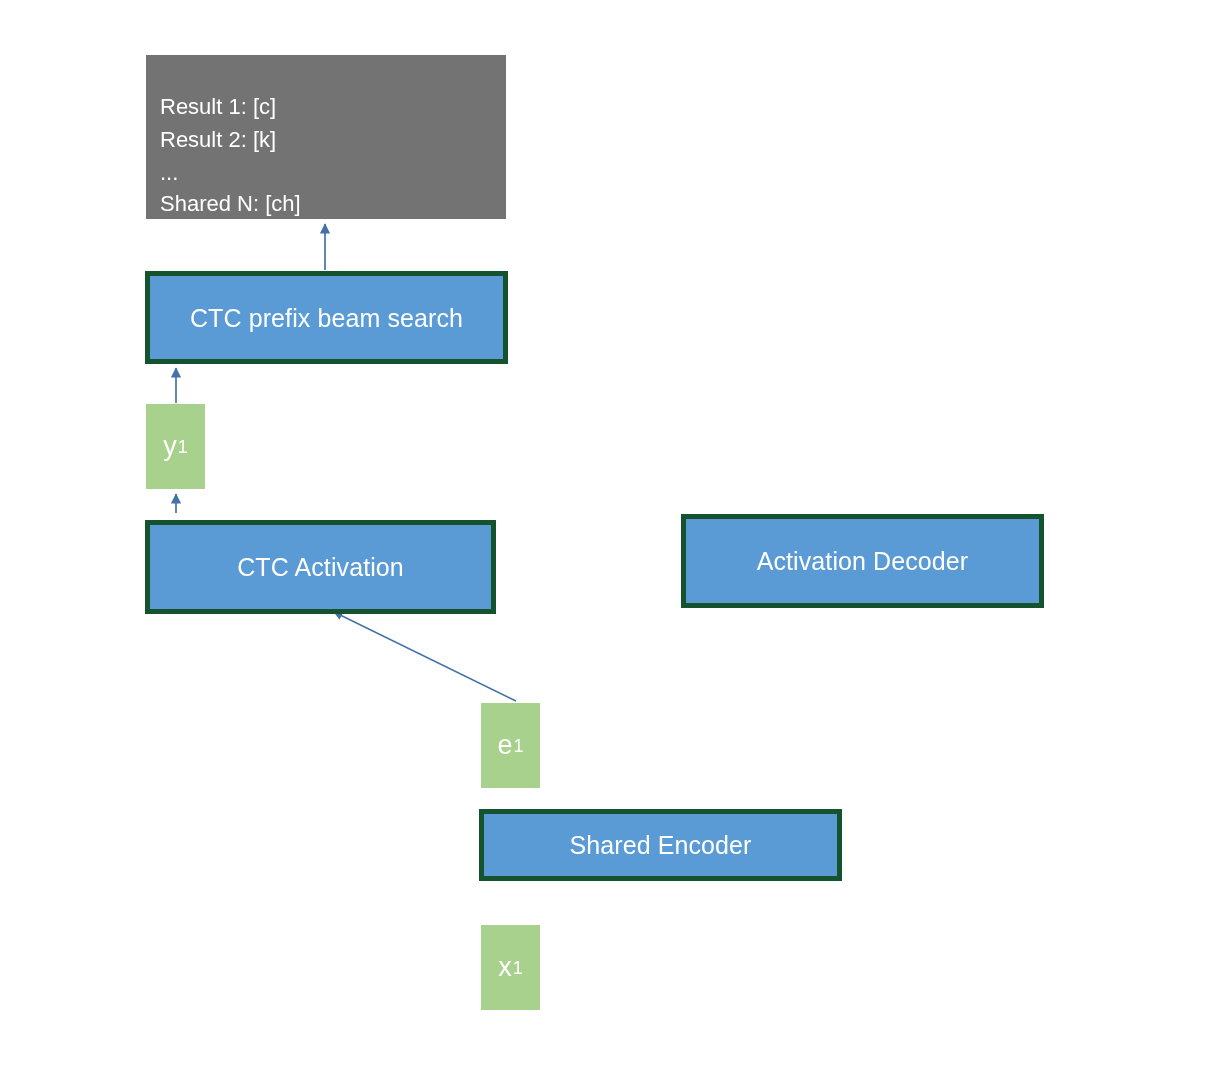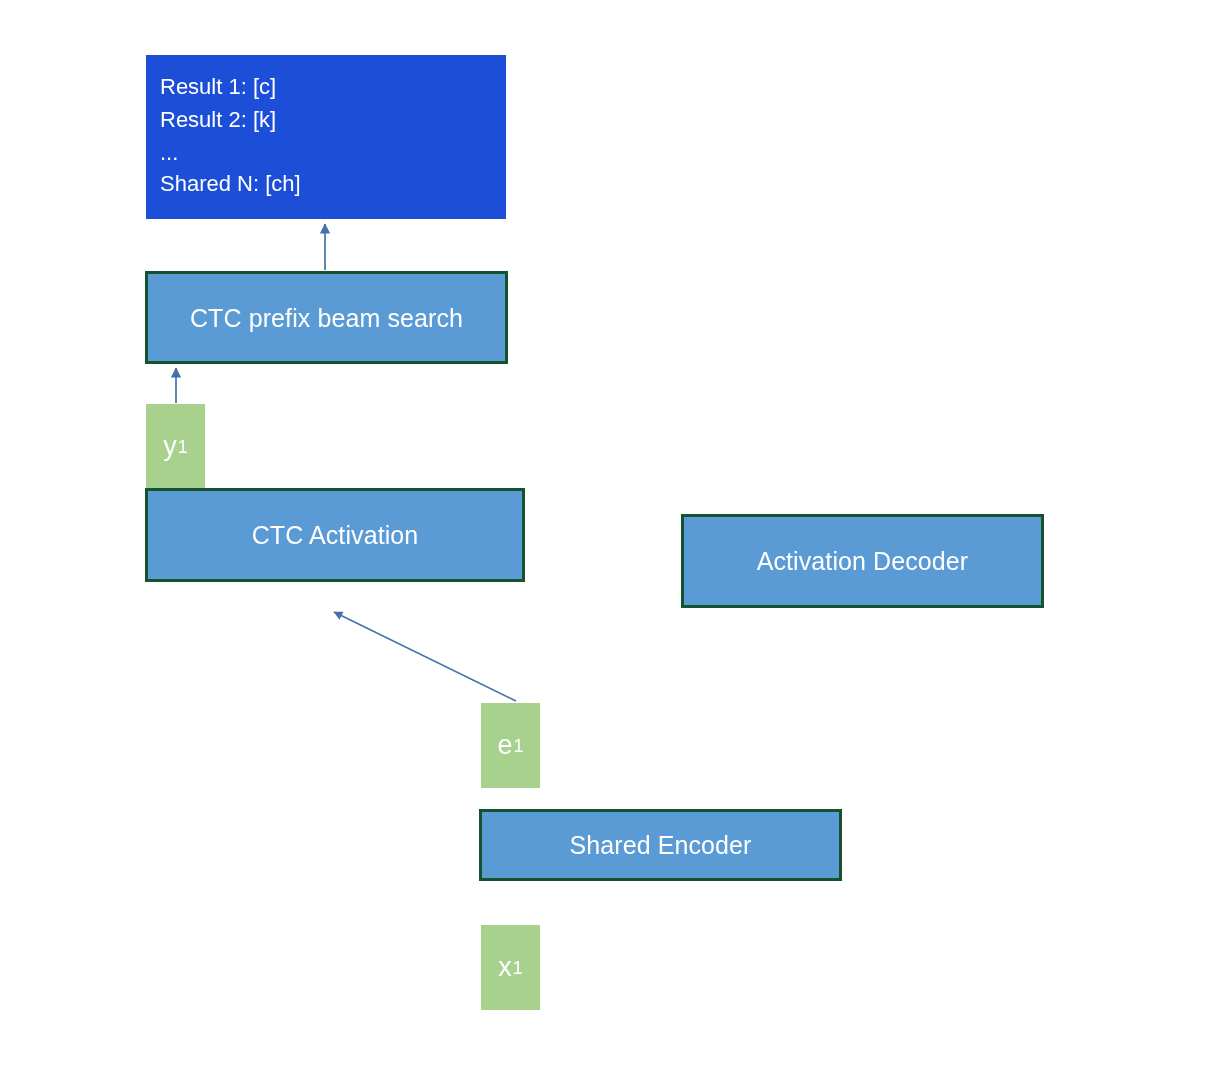--- a/index.html
+++ b/index.html
@@ -32,61 +32,61 @@
     box-sizing: border-box;
     display: flex;
     align-items: center;
     justify-content: center;
     color: #ffffff;
     line-height: 1.2;
   }
   
   .proc {
     background: #5b9bd5;
-    border: 3px solid #14532d;
+    border: 5px solid #14532d;
     font-size: 25px;
     font-weight: 400;
     letter-spacing: 0.1px;
   }
   
   .tensor {
     background: #a9d18e;
     border: none;
     font-size: 27px;
     font-weight: 400;
   }
   .tensor .sub {
     font-size: 18px;
     vertical-align: sub;
     line-height: 0;
     padding-left: 1px;
   }
   
   .results {
-    background: #1d4ed8;
+    background: #737373;
     border: none;
     display: block;
-    padding: 16px 14px 0 14px;
+    padding: 36px 14px 0 14px;
     font-size: 22px;
   }
   .results .line {
     color: #ffffff;
     white-space: pre;
     line-height: 1.49;
   }
   .results .line.ellipsis {
     font-size: 22px;
     line-height: 1.45;
   }
 
   
   #results-box        { left: 146px; top: 55px;  width: 360px; height: 164px; }
   #ctc-beam-box       { left: 145px; top: 271px; width: 363px; height: 93px;  }
   #y1-node            { left: 146px; top: 404px; width: 59px;  height: 85px;  }
-  #ctc-activation-box { left: 145px; top: 488px; width: 380px; height: 94px;  }
+  #ctc-activation-box { left: 145px; top: 520px; width: 351px; height: 94px;  }
   #attention-box      { left: 681px; top: 514px; width: 363px; height: 94px;  }
   #e1-node            { left: 481px; top: 703px; width: 59px;  height: 85px;  }
   #encoder-box        { left: 479px; top: 809px; width: 363px; height: 72px;  }
   #x1-node            { left: 481px; top: 925px; width: 59px;  height: 85px;  }
 </style>
 </head>
 <body>
 
 <div id="canvas">
 

